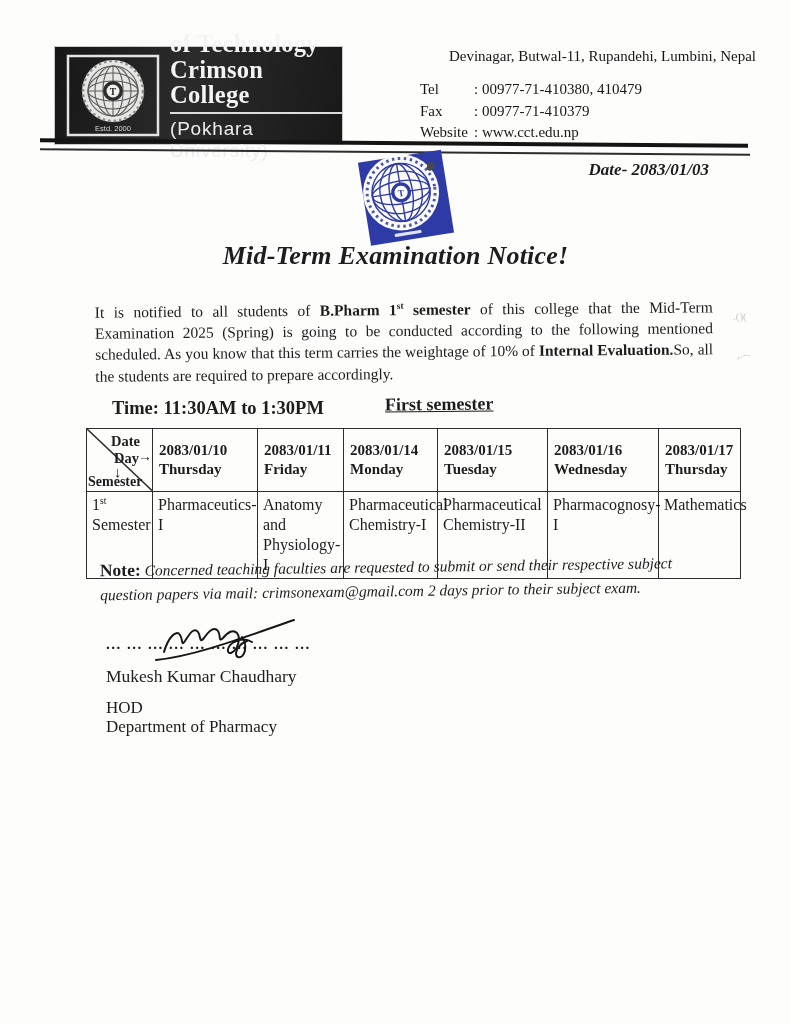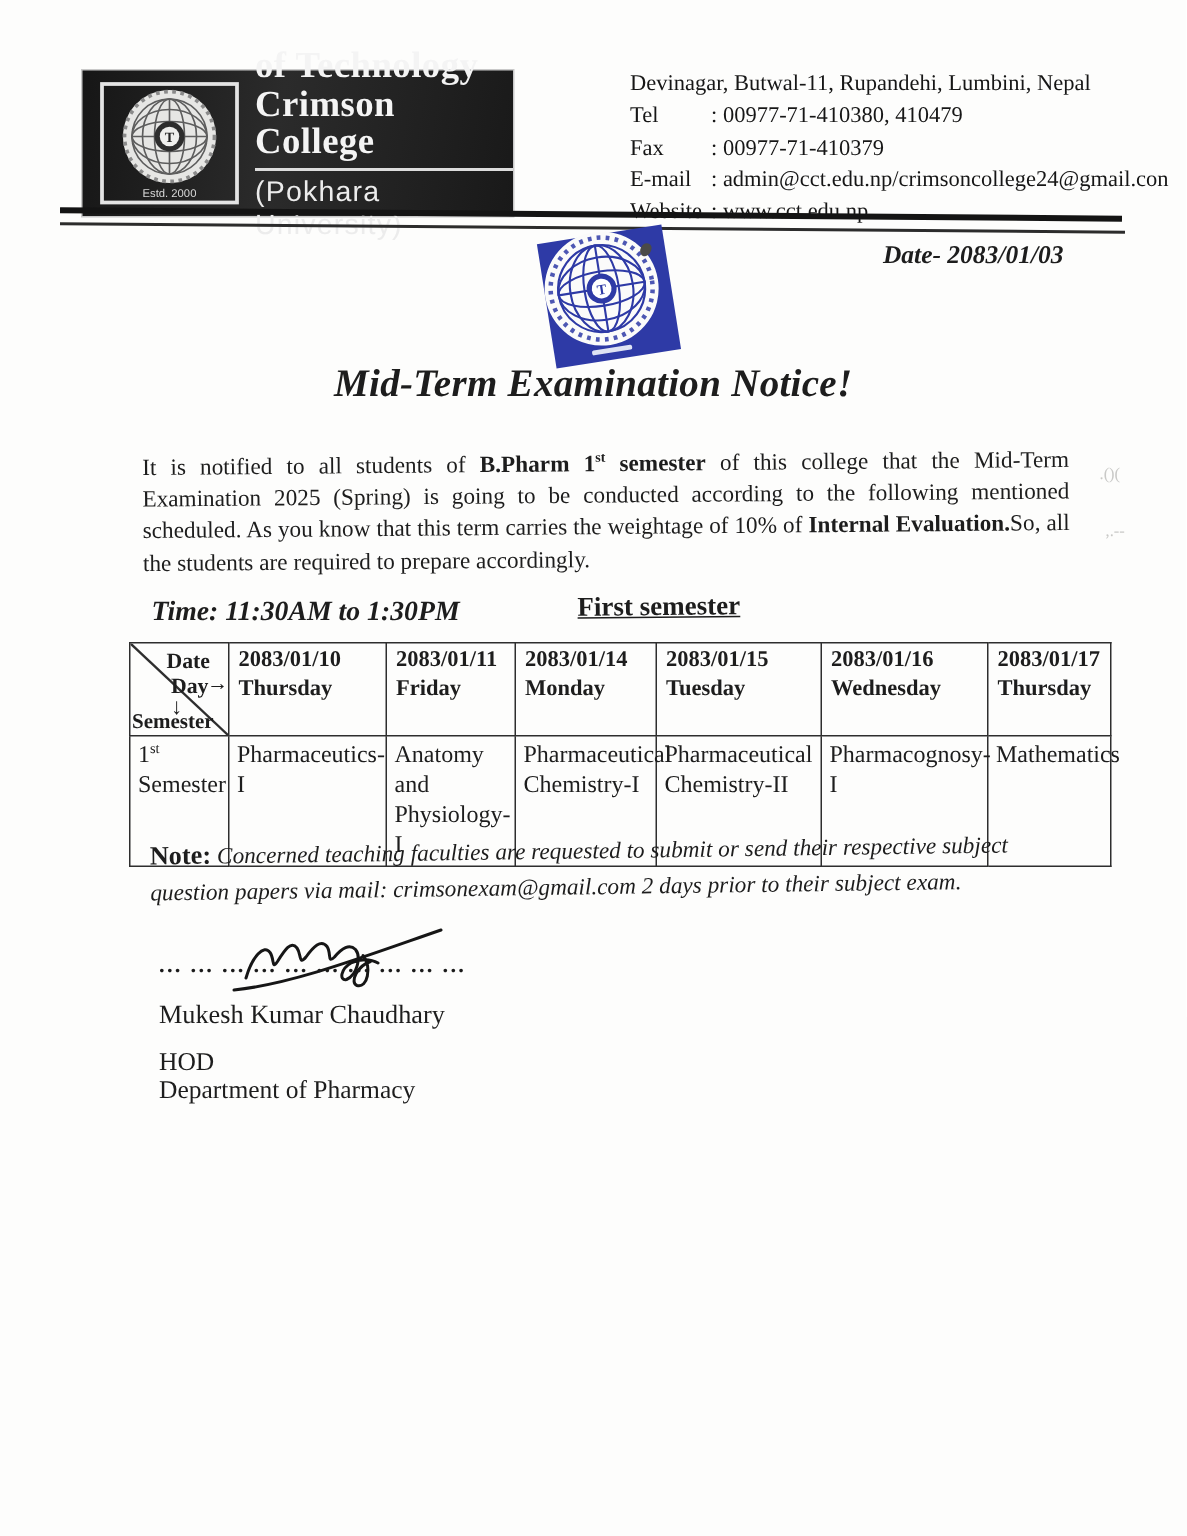--- a/index.html
+++ b/index.html
@@ -17,48 +17,48 @@
     display: flex; align-items: center; padding: 6px 8px; gap: 7px;
     box-shadow: 0 0 0 1px #c9c9c9;
   }
   .emblem { flex: 0 0 auto; }
   .logo-text { flex: 1 1 auto; padding-top: 2px; }
   .college-name { font-size: 24.5px; font-weight: bold; color: #f4f4f4; line-height: 1.06; letter-spacing: 0.3px; }
   .logo-rule { height: 2px; background: #dcdcdc; margin: 4px 0 4px; width: 172px; }
   .university { font-family: "Liberation Sans", sans-serif; font-size: 19px; color: #ececec; letter-spacing: 0.8px; }
 
   .contact { position: absolute; left: 420px; top: 46px; width: 365px; font-size: 15px; line-height: 1.42; color: #161616; }
-  .address { margin-bottom: 0; }
+  .address { margin-bottom: 12px; text-align: center; }
   .contact-row { display: flex; }
   .clabel { display: inline-block; min-width: 54px; }
   .cvalue { display: inline-block; }
 
   .divider-thick { position: absolute; left: 40px; top: 141px; width: 708px; height: 4px; background: #141414; transform: rotate(0.45deg); }
   .divider-thin  { position: absolute; left: 40px; top: 151px; width: 710px; height: 2px; background: #2c2c2c; transform: rotate(0.45deg); }
 
   
   .stamp { position: absolute; left: 342px; top: 146px; }
   .ink-dot { position: absolute; left: 427px; top: 162px; width: 7px; height: 9px; background: #4a4a48; border-radius: 50% 40% 55% 45%; transform: rotate(20deg); }
   .date-line { position: absolute; right: 82px; top: 160px; font-size: 17px; font-weight: bold; font-style: italic; }
 
   
   .title { position: absolute; left: 0; top: 241px; width: 100%; text-align: center; font-size: 26px; font-weight: bold; letter-spacing: 0.2px; font-style: italic; }
   .para {
     position: absolute; left: 95px; top: 299px; width: 618px;
     font-size: 15.5px; line-height: 1.37; text-align: justify; transform: rotate(-0.5deg);
   }
   .para sup { font-size: 60%; vertical-align: super; }
 
-  .time-label { position: absolute; left: 101px; top: 398px; font-size: 18.5px; font-weight: bold; font-style: italic; }
+  .time-label { position: absolute; left: 112px; top: 398px; font-size: 18.5px; font-weight: bold; }
   .semester-heading { position: absolute; left: 385px; top: 394px; font-size: 18px; font-weight: bold; text-decoration: underline; transform: rotate(-0.6deg); }
 
   
   .sched { position: absolute; left: 86px; top: 428px; width: 654px; border-collapse: collapse; table-layout: fixed; }
   .sched th, .sched td { border: 1.6px solid #2e2e2e; vertical-align: top; text-align: left; }
-  .sched th { height: 62px; padding: 2px 6px; font-size: 15px; font-weight: bold; line-height: 1.25; }
+  .sched th { height: 62px; padding: 12px 6px; font-size: 15px; font-weight: bold; line-height: 1.25; }
   .sched td { height: 42px; padding: 3px 5px; font-size: 16px; line-height: 1.25; font-weight: normal; }
   .sched td sup, .corner sup { font-size: 60%; vertical-align: super; }
   .corner { position: relative; padding: 0 !important; }
   .corner .diag { position: absolute; inset: 0; width: 100%; height: 100%; }
   .corner span { position: absolute; font-weight: bold; }
   .c-date { top: 3px; left: 24px; font-size: 14.5px; }
   .c-day { top: 20px; left: 27px; font-size: 14.5px; }
   .c-arrow-r { top: 19px; right: 0px; font-size: 14px; }
   .c-arrow-d { top: 34px; left: 27px; font-size: 15px; }
   .c-sem { bottom: 0px; left: 1px; font-size: 14px; }
@@ -118,24 +118,20 @@
     <div class="address">Devinagar, Butwal-11, Rupandehi, Lumbini, Nepal</div>
     <div class="contact-row">
       <span class="clabel">Tel</span>
       <span class="cvalue">: 00977-71-410380, 410479</span>
     </div>
     <div class="contact-row">
       <span class="clabel">Fax</span>
       <span class="cvalue">: 00977-71-410379</span>
     </div>
     <div class="contact-row">
-      <span class="clabel">E-mail</span>
-      <span class="cvalue">: admin@cct.edu.np/crimsoncollege24@gmail.con</span>
-    </div>
-    <div class="contact-row">
       <span class="clabel">Website</span>
       <span class="cvalue">: www.cct.edu.np</span>
     </div>
   </div>
 
   <div class="divider-thick"></div>
   <div class="divider-thin"></div>
 
   <svg class="stamp" width="125" height="108" viewBox="0 0 125 108">
     <g transform="rotate(-9 62 52)">

